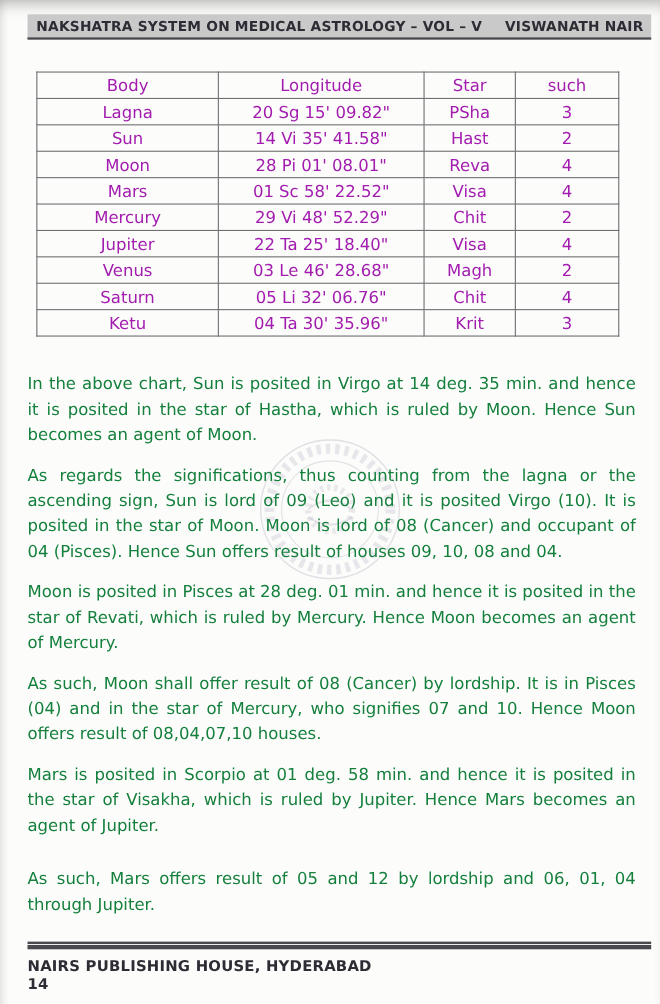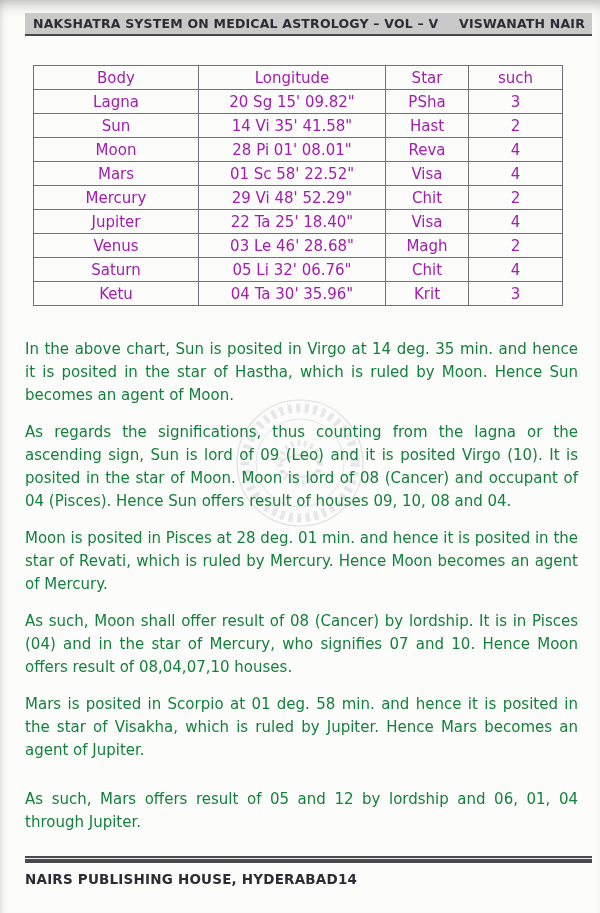--- a/index.html
+++ b/index.html
@@ -76,25 +76,27 @@
   .footer-rule {
     position: absolute;
     top: 856px; left: 25px; right: 8px;
     height: 7px;
     background: linear-gradient(#4a4a4e 0 2.5px, #ececea 2.5px 3.5px, #4a4a4e 3.5px 100%);
   }
   .footer-text {
     position: absolute;
     top: 871px; left: 25px; right: 10px;
     display: flex;
+    justify-content: space-between;
     align-items: baseline;
     font-weight: bold;
     font-size: 13.5px;
     letter-spacing: .2px;
     color: #2c2c34;
+    flex-direction: column;
   }
 </style>
 </head>
 <body>
 
 <div class="page" data-name="book-page">
 
   <div class="header-band" data-name="page-header">
     <span data-name="book-title">NAKSHATRA SYSTEM ON MEDICAL ASTROLOGY – VOL – V</span>
     <span data-name="author-name">VISWANATH NAIR</span>

